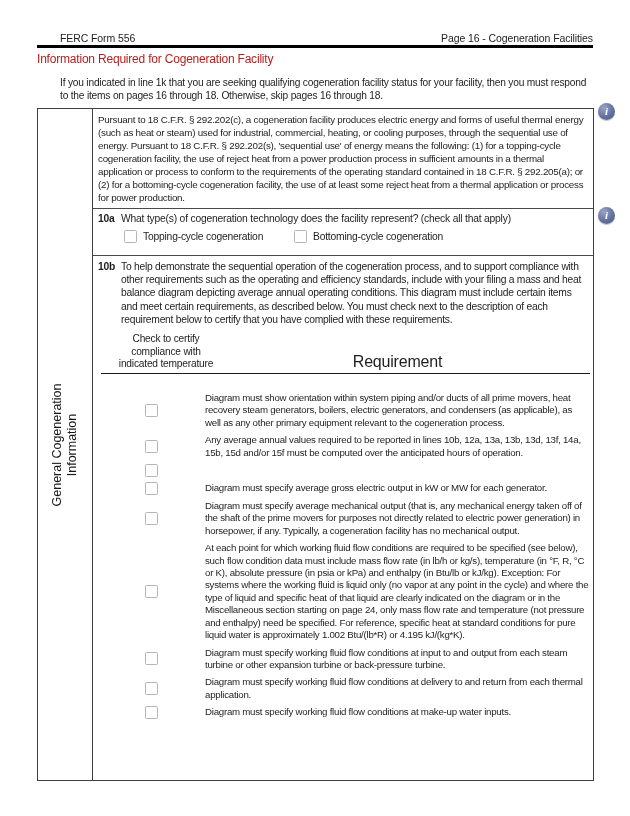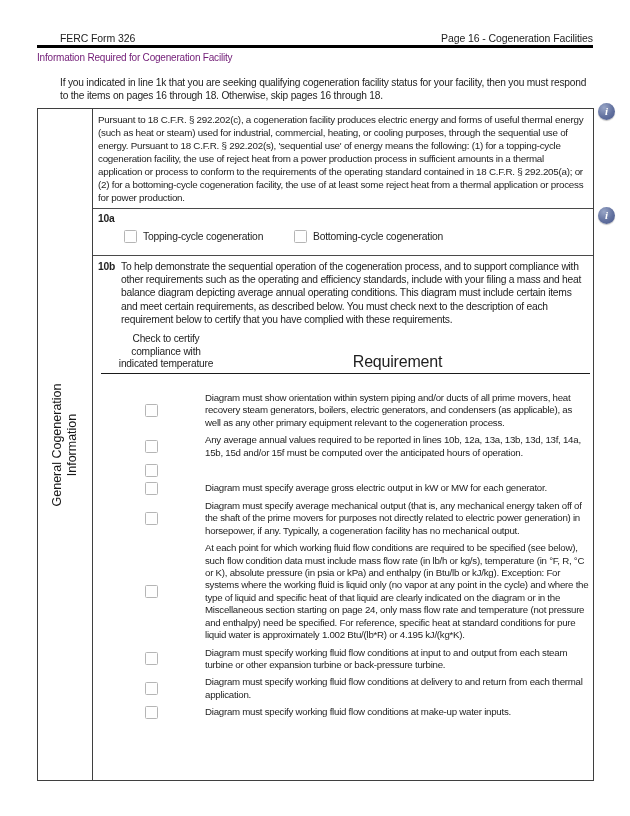--- a/index.html
+++ b/index.html
@@ -8,21 +8,21 @@
     font-family:"Liberation Sans", sans-serif;
     color:#1e1e1e;
     -webkit-font-smoothing:antialiased;
   }
   .page{position:relative;width:630px;height:816px;background:#fff;overflow:hidden;}
 
   
   .hdr-left{position:absolute;left:60px;top:32px;font-size:10.5px;letter-spacing:-0.1px;}
   .hdr-right{position:absolute;right:37px;top:32px;font-size:10.5px;letter-spacing:-0.1px;}
   .hdr-rule{position:absolute;left:37px;top:45px;width:556px;height:3px;background:#000;}
-  .page-title{position:absolute;left:37px;top:52px;font-size:10px;letter-spacing:-0.2px;color:#701a75;}
+  .page-title{position:absolute;left:37px;top:52px;font-size:12px;letter-spacing:-0.2px;color:#b91c1c;}
   .page-sub{position:absolute;left:60px;top:76px;width:534px;font-size:10.2px;line-height:13px;letter-spacing:-0.2px;}
 
   
   .main-table{
     position:absolute;left:37px;top:108px;width:555px;height:671px;
     border:1px solid #3f3f3f;display:flex;background:#fff;
   }
   .side-cell{width:54px;flex:none;border-right:1px solid #3f3f3f;position:relative;}
   .side-label{
     position:absolute;left:50%;top:50%;
@@ -81,21 +81,21 @@
     cursor:pointer;box-shadow:0 1px 1px rgba(0,0,0,0.25);
   }
   .info-1{left:598px;top:103px;}
   .info-2{left:598px;top:207px;}
 </style>
 </head>
 <body>
 
 <div class="page">
 
-  <div class="hdr-left">FERC Form 326</div>
+  <div class="hdr-left">FERC Form 556</div>
   <div class="hdr-right">Page 16 - Cogeneration Facilities</div>
   <div class="hdr-rule"></div>
 
   <div class="page-title">Information Required for Cogeneration Facility</div>
   <div class="page-sub">If you indicated in line 1k that you are seeking qualifying cogeneration facility status for your facility, then you must respond to the items on pages 16 through 18.  Otherwise, skip pages 16 through 18.</div>
 
   <div class="info-icon info-1">i</div>
   <div class="info-icon info-2">i</div>
 
   <div class="main-table">
@@ -104,20 +104,21 @@
       <div class="side-label">General Cogeneration Information</div>
     </div>
 
     <div class="content-col">
 
       <div class="cell-intro">Pursuant to 18 C.F.R. § 292.202(c), a cogeneration facility produces electric energy and forms of useful thermal energy (such as heat or steam) used for industrial, commercial, heating, or cooling purposes, through the sequential use of energy.  Pursuant to 18 C.F.R. § 292.202(s), 'sequential use' of energy means the following: (1) for a topping-cycle cogeneration facility, the use of reject heat from a power production process in sufficient amounts in a thermal application or process to conform to the requirements of the operating standard contained in 18 C.F.R. § 292.205(a); or (2) for a bottoming-cycle cogeneration facility, the use of at least some reject heat from a thermal application or process for power production.</div>
 
       <div class="cell-10a">
         <div class="q-line">
           <span class="q-id">10a</span>
+          <span>What type(s) of cogeneration technology does the facility represent? (check all that apply)</span>
         </div>
         <div class="opt opt-1">
           <span class="checkbox"></span>
           <span class="opt-label">Topping-cycle cogeneration</span>
         </div>
         <div class="opt opt-2">
           <span class="checkbox"></span>
           <span class="opt-label">Bottoming-cycle cogeneration</span>
         </div>
       </div>

